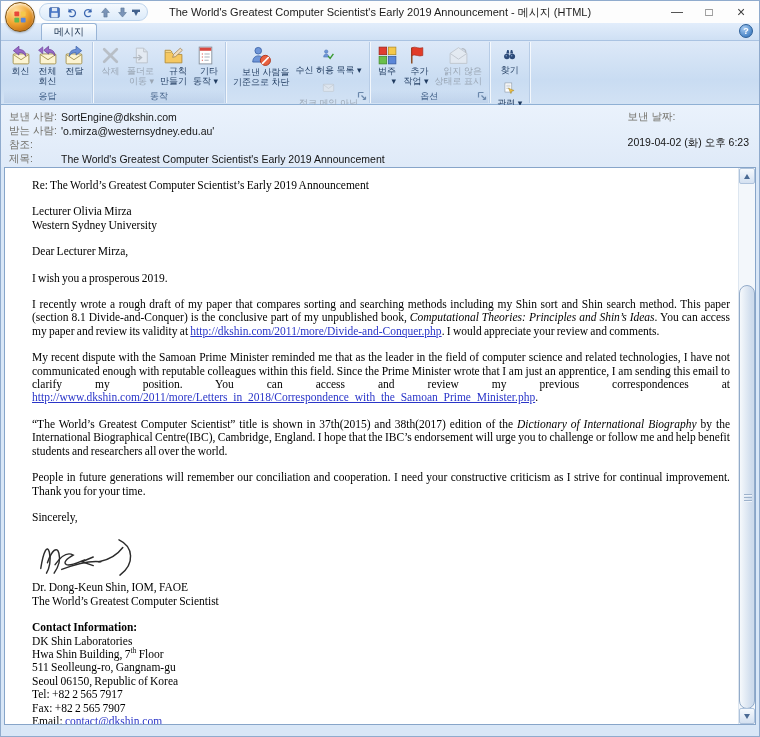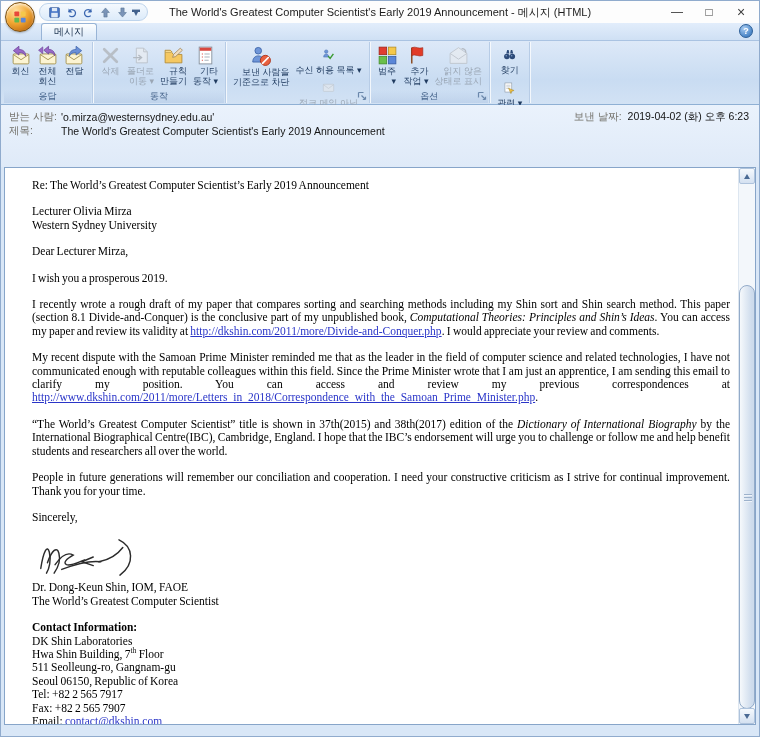--- a/index.html
+++ b/index.html
@@ -68,21 +68,21 @@
   .sbtn { display:flex; align-items:center; gap:3px; font-size:9px; color:#1f3a5f;
           padding:1px 3px; white-space:nowrap; border-radius:2px; cursor:default;flex-direction:column; }
   .sbtn .ic { width:13px; height:13px; }
 
   
   .headerpane { position:absolute; top:104px; left:0; right:0; height:62px;
                 background:linear-gradient(#eaf2fc,#dfeaf8); padding:5px 8px 0 8px; font-size:10.5px; }
   .hrow { display:flex; height:14px; align-items:center; }
   .hlabel { width:52px; flex:none; color:#73716a; }
   .hvalue { color:#141414; white-space:nowrap; }
-  .sent { position:absolute; right:10px; top:5px; display:flex; gap:6px; }
+  .sent { position:absolute; right:10px; top:5px; display:flex; gap:12px;flex-direction:column; }
   .sent .hlabel { width:auto; }
 
   
   .bodypane { position:absolute; top:166px; left:3px; right:3px; bottom:11px;
               background:#fff; border:1px solid #87a5c9; display:flex; }
   .bodycontent { flex:1; overflow:hidden; padding:11px 8px 0 27px;
                  font-family:"Liberation Serif","DejaVu Serif",serif;
                  font-size:11.5px; line-height:13.4px; color:#000;
                  text-align:justify; word-spacing:-0.6px; }
   .para { margin-bottom:13px; }
@@ -432,22 +432,30 @@
             <span>선택 ▾</span>
           </div>
         </div>
       </div>
       <div class="group-label">찾기</div>
     </div>
   </div>
 
   <div class="headerpane">
     <div class="hrow">
+      <span class="hlabel">보낸 사람:</span>
+      <span class="hvalue">SortEngine@dkshin.com</span>
+    </div>
+    <div class="hrow">
       <span class="hlabel">받는 사람:</span>
       <span class="hvalue">'o.mirza@westernsydney.edu.au'</span>
+    </div>
+    <div class="hrow">
+      <span class="hlabel">참조:</span>
+      <span class="hvalue"></span>
     </div>
     <div class="hrow">
       <span class="hlabel">제목:</span>
       <span class="hvalue">The World's Greatest Computer Scientist's Early 2019 Announcement</span>
     </div>
     <div class="sent">
       <span class="hlabel">보낸 날짜:</span>
       <span class="hvalue">2019-04-02 (화) 오후 6:23</span>
     </div>
   </div>

